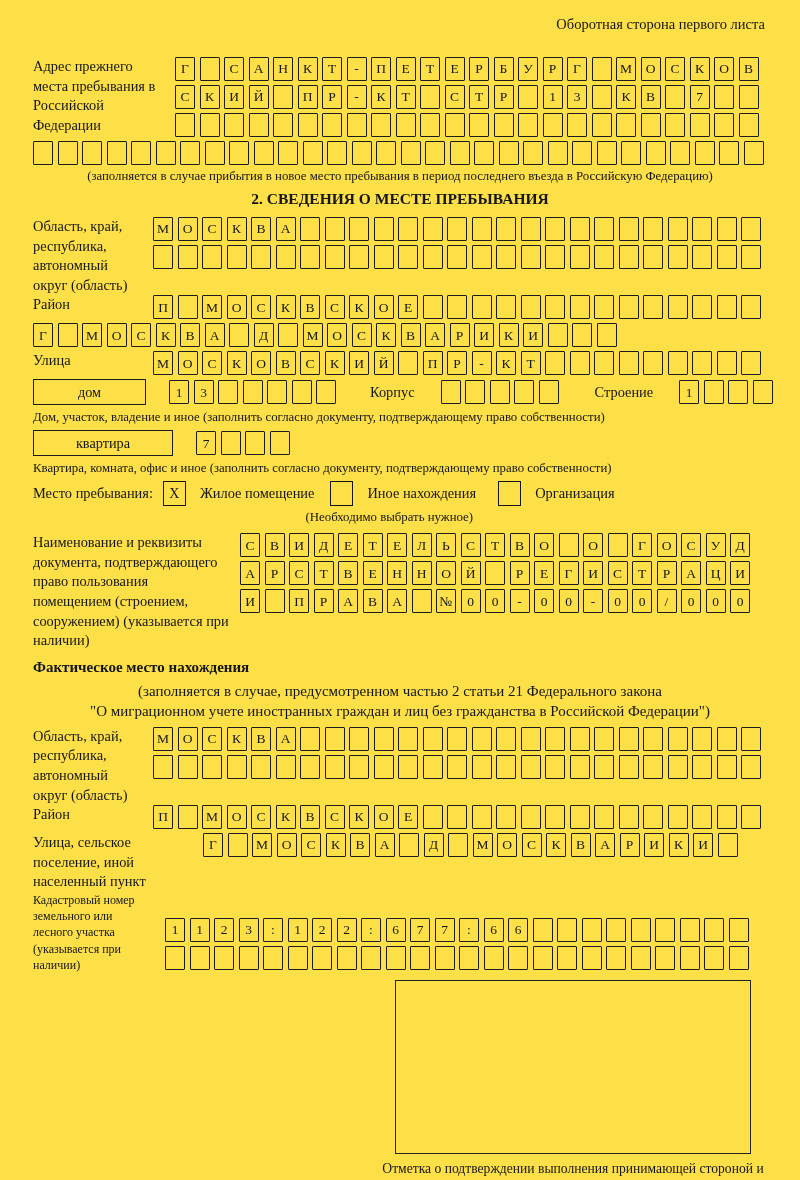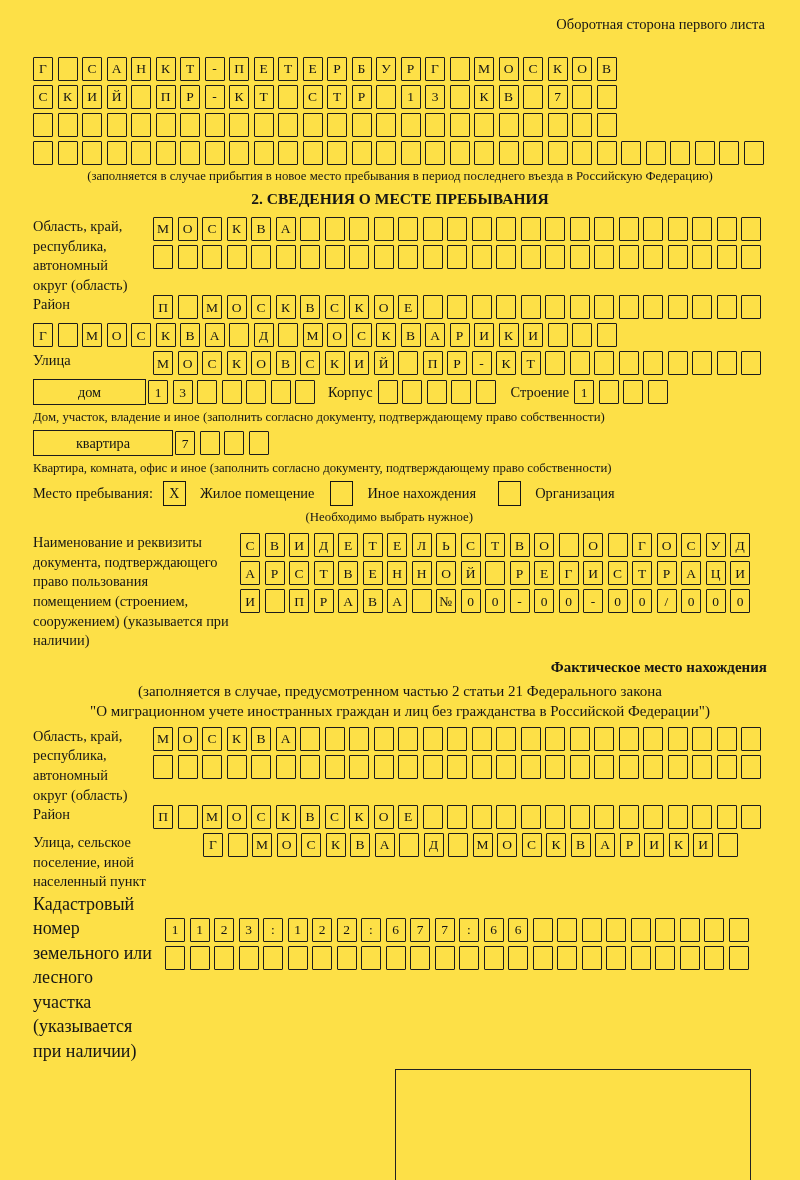--- a/index.html
+++ b/index.html
@@ -11,35 +11,35 @@
   }
   .corner { text-align:right; font-size:14.5px; padding-right:2px; margin-bottom:24px; }
 
   .group { display:flex; align-items:flex-start; }
   .glabel { flex:0 0 auto; font-size:14.4px; line-height:1.36; padding-right:10px; }
   .lw142 { flex-basis:142px; }
   .lw120 { flex-basis:120px; }
   .lw150 { flex-basis:150px; }
   .lw207 { flex-basis:207px; }
   .lw170 { flex-basis:170px; }
-  .lw132 { flex-basis:132px; font-size:18px; }
+  .lw132 { flex-basis:132px; font-size:12px; }
 
   .rows { flex:1 1 auto; }
   .boxrow { display:flex; gap:4.5px; margin-bottom:4px; }
   .cbox {
     flex:0 0 auto; width:20px; height:24px; border:1.6px solid #1c1c1c; border-radius:1px;
     display:flex; align-items:center; justify-content:center;
     font-size:13.5px; line-height:1;
   }
   .caption { font-size:12.8px; text-align:center; margin:2px 0 6px 0; }
   .caption-left { font-size:12.8px; text-align:left; margin:1px 0 5px 0; }
   .h2 { font-weight:bold; font-size:15.5px; text-align:center; margin:6px 0 9px 0; }
-  .h3 { font-weight:bold; font-size:15px; text-align:right; margin:8px 0 7px 0; }
-
-  .domrow { display:flex; align-items:center; gap:2px; margin-bottom:5px; }
+  .h3 { font-weight:bold; font-size:15px; text-align:left; margin:8px 0 7px 0; }
+
+  .domrow { display:flex; align-items:center; gap:23px; margin-bottom:5px; }
   .widebox {
     flex:0 0 auto; border:1.6px solid #1c1c1c; height:26px;
     display:flex; align-items:center; justify-content:center; font-size:14.3px;
   }
   .dombox { width:113px; }
   .kvbox { width:140px; }
   .inlbl { font-size:14.4px; flex:0 0 auto; padding:0 3px; }
 
   .mestorow { display:flex; align-items:center; margin:3px 0 4px 0; font-size:14.4px; }
   .mlabel { margin-right:10px; }
@@ -58,20 +58,21 @@
   .stampcap { width:402px; margin-left:339px; text-align:center; font-size:13.6px; line-height:1.4; margin-top:5px; }
 </style>
 </head>
 <body>
 
 <div class="page">
 
   <div class="corner">Оборотная сторона первого листа</div>
 
   <div class="group">
+    <div class="glabel lw142">Адрес прежнего места пребывания в Российской Федерации</div>
     <div class="rows">
       <div class="boxrow">
           <span class="cbox">Г</span>
           <span class="cbox"></span>
           <span class="cbox">С</span>
           <span class="cbox">А</span>
           <span class="cbox">Н</span>
           <span class="cbox">К</span>
           <span class="cbox">Т</span>
           <span class="cbox">-</span>

